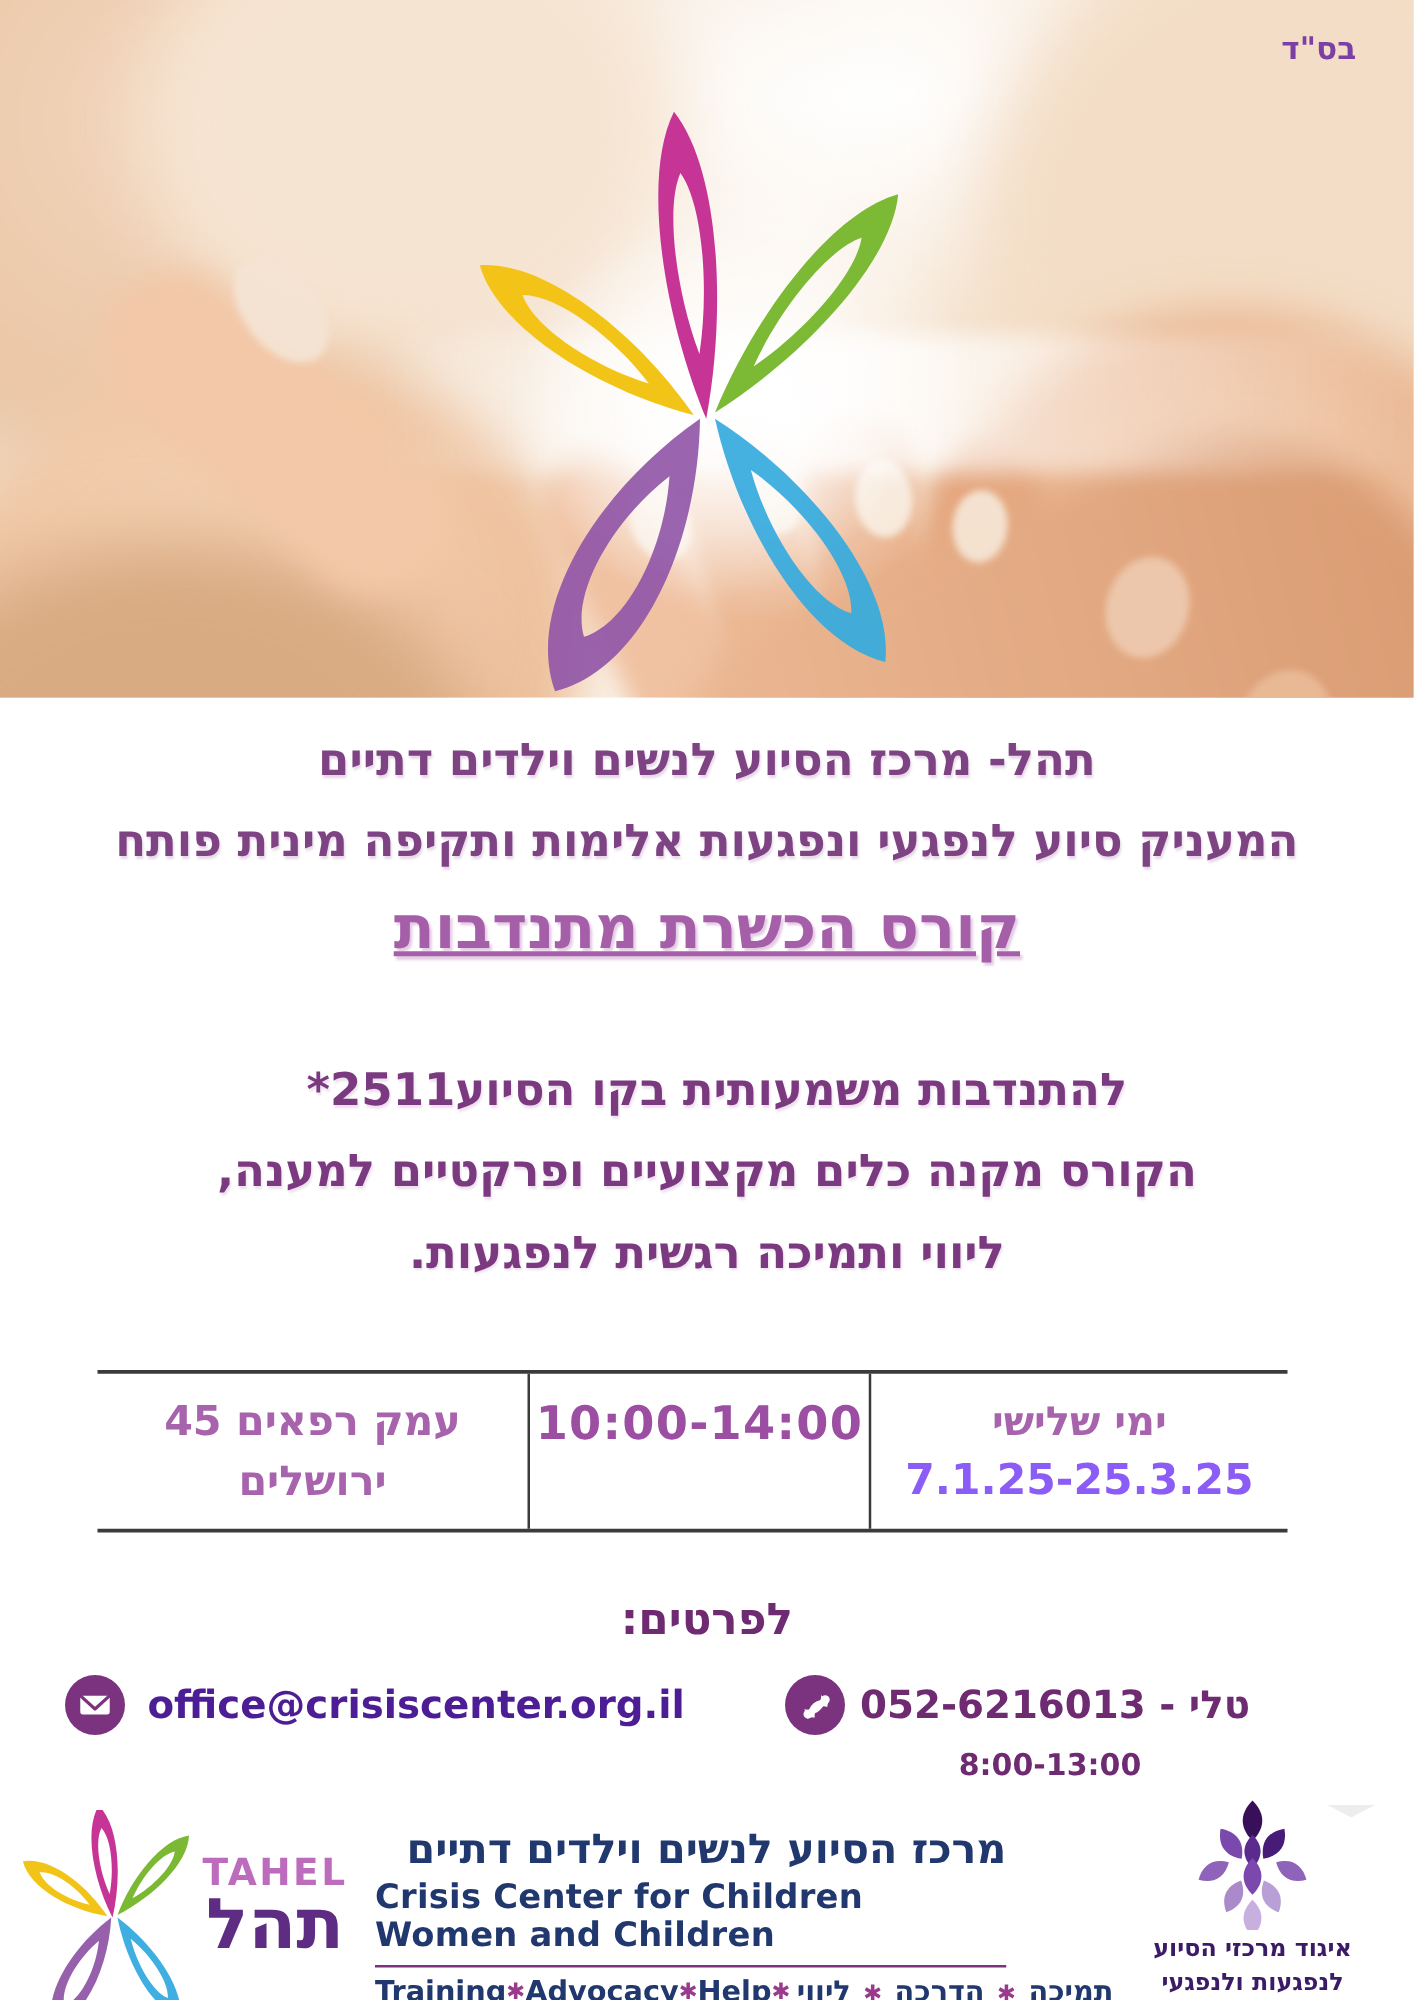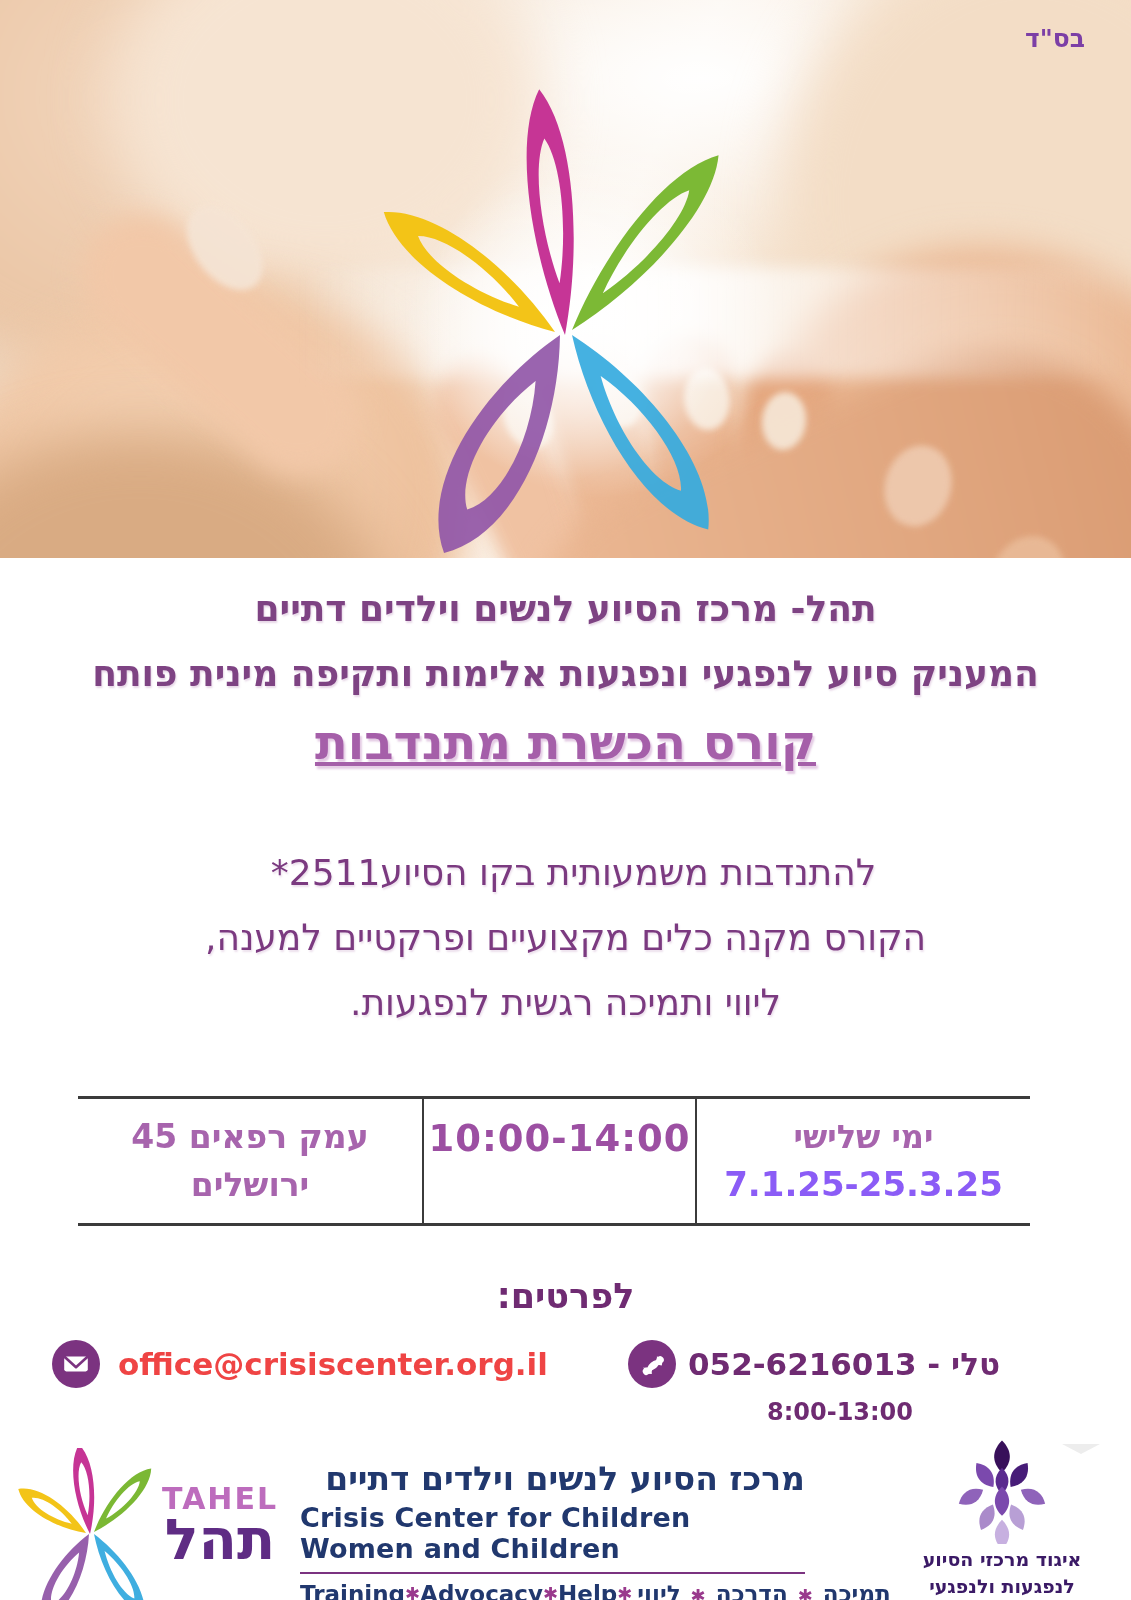--- a/index.html
+++ b/index.html
@@ -52,21 +52,21 @@
 
   
   .intro-line { position:absolute; left:0; right:0; text-align:center; font-weight:700;
                 font-size:36px; color:#7e4383; text-shadow:1px 2px 2px rgba(170,110,170,.28); }
   .l1 { top:588px; }
   .l2 { top:653px; }
   .course-title { position:absolute; left:0; right:0; top:714px; text-align:center;
                   font-size:48px; font-weight:700; color:#a55fa9;
                   text-shadow:2px 3px 2px rgba(195,140,195,.45);text-decoration:underline; }
   .about { position:absolute; left:0; right:0; top:840px; text-align:center;
-           font-size:36px; font-weight:400; color:#7b3a80; line-height:65px;
+           font-size:36px; font-weight:700; color:#7b3a80; line-height:65px;
            text-shadow:1px 2px 2px rgba(170,110,170,.22); }
   .about p { margin:0; }
   .hotline { display:inline-block; margin-inline-start:16px; }
 
   
   .schedule { position:absolute; left:78px; top:1096px; width:952px; height:130px;
               border-top:3px solid #3b3b3b; border-bottom:3px solid #3b3b3b;
               display:grid; grid-template-columns:333px 275px 344px; }
   .cell { display:flex; flex-direction:column; justify-content:center; align-items:center;
           text-align:center; font-weight:700; }
@@ -78,21 +78,21 @@
   .addr-line { font-size:33px; color:#a764ad; line-height:1.45; }
 
   
   .details-label { position:absolute; left:0; right:0; top:1276px; text-align:center;
                    font-size:35px; font-weight:700; color:#6f2b72; }
   .contact-group { position:absolute; top:1340px; display:flex; align-items:center; gap:18px; }
   .email-group { left:52px; }
   .phone-group { left:628px; gap:12px; }
   .icon-circle { width:48px; height:48px; border-radius:50%; background:#7b3380;
                  display:flex; align-items:center; justify-content:center; flex:0 0 auto; }
-  .email-text { font-size:31px; font-weight:700; color:#ef4444; }
+  .email-text { font-size:31px; font-weight:700; color:#4c1d95; }
   .phone-text { font-size:31px; font-weight:700; color:#6f2b72; }
   .phone-hours { position:absolute; left:700px; top:1398px; width:280px; text-align:center;
                  font-size:24px; font-weight:700; color:#6f2b72; }
 
   
   .tahel-lockup { position:absolute; left:18px; top:1448px; display:flex; align-items:center; }
   .tahel-words { margin-left:-6px; display:flex; flex-direction:column; align-items:center; }
   .tahel-latin { font-size:30px; font-weight:700; color:#bd6cbd; letter-spacing:2px; }
   .tahel-hebrew { font-size:56px; font-weight:700; color:#5f2c84; line-height:1.0; margin-top:-4px; }
   .org-block { position:absolute; left:300px; top:1460px; width:505px; }

